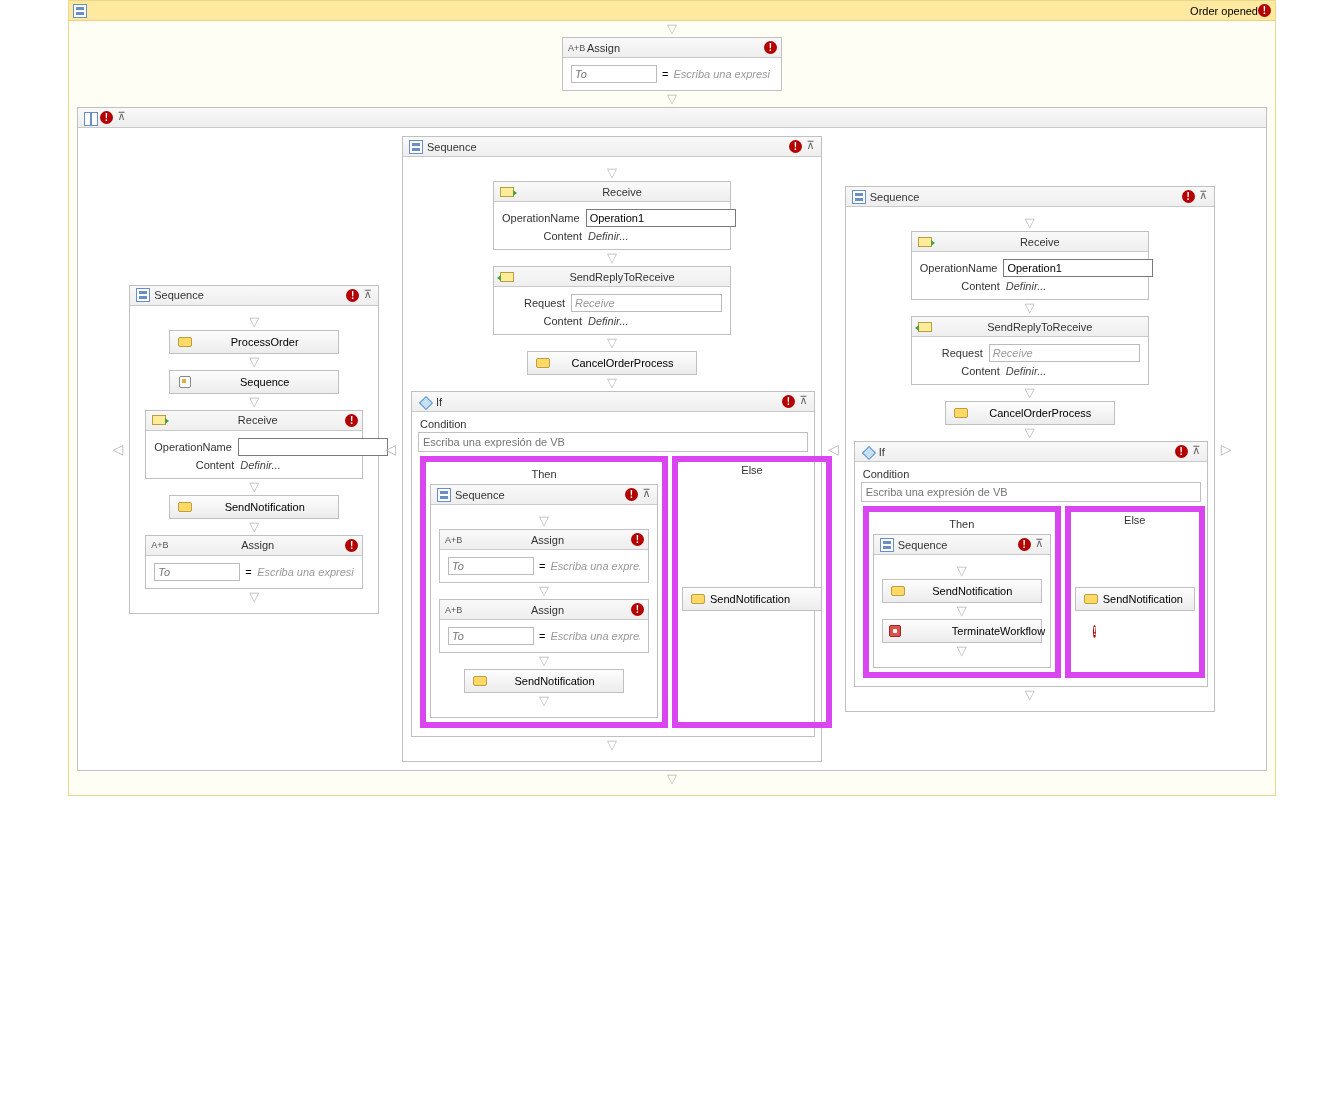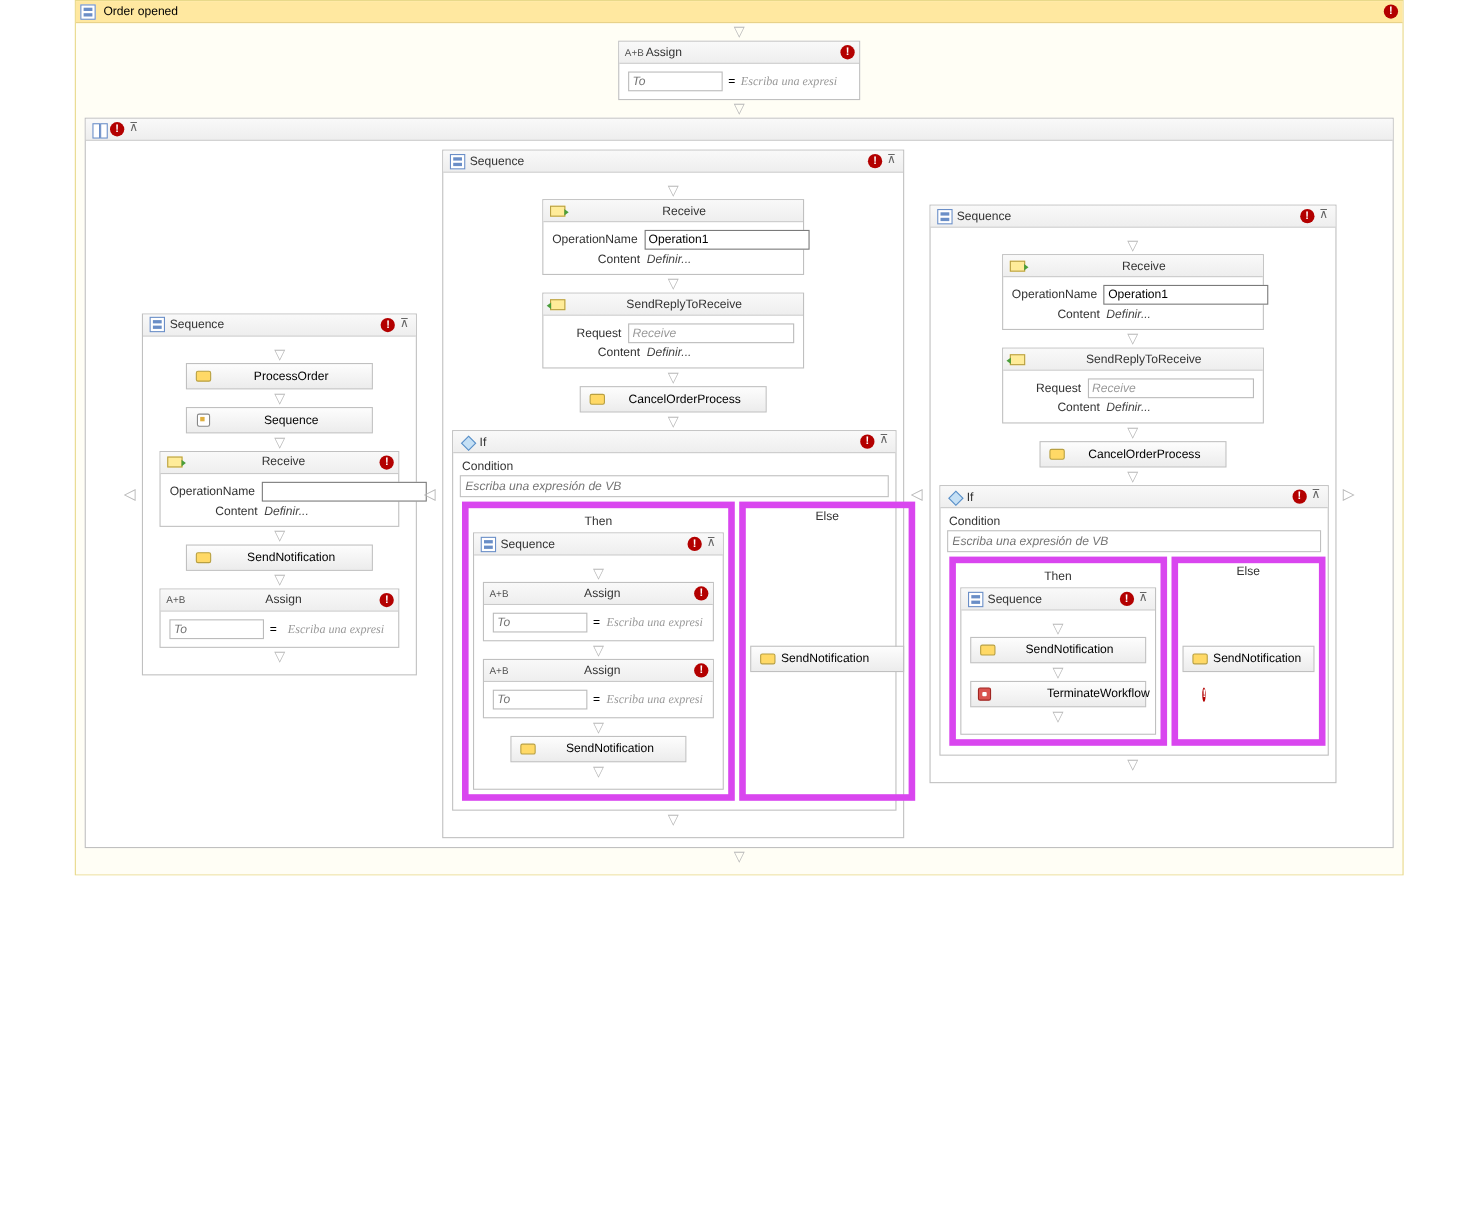--- a/index.html
+++ b/index.html
@@ -1,19 +1,19 @@
 <!DOCTYPE html>
 <html><head>
 <meta charset="utf-8">
 <style>
 * { box-sizing: border-box; font-family: "Segoe UI", Tahoma, sans-serif; font-size: 11px; }
 body { margin: 0; padding: 0; background: #fff; }
 .canvas { width: 1208px; margin: 0 auto; border: 1px solid #e8d98a; background: #fffef5; padding-bottom: 8px; }
 .header-bar { display: flex; align-items: center; background: #ffe8a0; border-bottom: 1px solid #e8d28a; padding: 2px 4px; height: 20px; }
-.header-bar .title { flex: 1; padding-left: 3px; }
+.header-bar .title { flex: 1; padding-left: 3px; text-align: right; }
 .header-bar .icon { width: 14px; height: 14px; margin-right: 4px; }
 
 .icon-sequence { display: inline-block; width: 14px; height: 14px; background: #fff; border: 1px solid #6a8ec7; position: relative; vertical-align: middle; }
 .icon-sequence::before, .icon-sequence::after { content: ""; position: absolute; left: 2px; right: 2px; height: 3px; background: #6a8ec7; }
 .icon-sequence::before { top: 2px; }
 .icon-sequence::after { bottom: 2px; }
 .icon-parallel { display: inline-block; width: 14px; height: 14px; position: relative; vertical-align: middle; }
 .icon-parallel::before, .icon-parallel::after { content: ""; position: absolute; width: 5px; height: 12px; top: 1px; background: #fff; border: 1px solid #6a8ec7; }
 .icon-parallel::before { left: 0; }
 .icon-parallel::after { right: 0; }
@@ -49,28 +49,28 @@
 
 .kv-row { display: flex; align-items: center; margin: 3px 0; }
 .kv-row .k { width: 86px; text-align: right; padding-right: 6px; color: #333; }
 .kv-row input { flex: 1; height: 18px; border: 1px solid #7a7a7a; padding: 1px 3px; font-size: 11px; }
 .kv-row input.placeholder { color: #999; font-style: italic; border: 1px solid #bbb; background: #fff; }
 .kv-row .link { flex: 1; color: #444; font-style: italic; }
 
 .assign-row { display: flex; align-items: center; margin: 3px 0; }
 .assign-row input { width: 86px; height: 18px; border: 1px solid #bbb; padding: 1px 3px; font-size: 11px; color: #999; font-style: italic; }
 .assign-row .eq { padding: 0 5px; }
-.assign-row .expr { width: 100px; color: #999; font-style: italic; overflow: hidden; white-space: nowrap; font-family: Liberation Serif, serif; }
+.assign-row .expr { width: 100px; color: #999; font-style: italic; overflow: hidden; white-space: nowrap; }
 
 .parallel-wrap { display: flex; align-items: center; justify-content: center; }
 .parallel-col { margin: 0 2px; }
 
 .if-body { padding: 4px 6px 8px; }
 .if-body .cond-lbl { padding: 2px 0 2px 2px; color: #333; }
-.if-body .cond-input { width: 100%; height: 20px; border: 1px solid #c0c0c0; padding: 2px 4px; color: #999; font-style: italic; }
+.if-body .cond-input { width: 100%; height: 20px; border: 1px solid #c0c0c0; padding: 2px 4px; color: #999; }
 .if-cols { display: flex; margin-top: 4px; }
 .if-col { flex: 1; border: 6px solid #d946ef; margin: 0 2px; padding: 4px; }
 .if-col-hdr { text-align: center; padding: 2px 0 4px; color: #333; }
 
 .col-vcenter { display: flex; flex-direction: column; justify-content: center; }
 </style>
 </head>
 <body>
 
 <div class="canvas">

